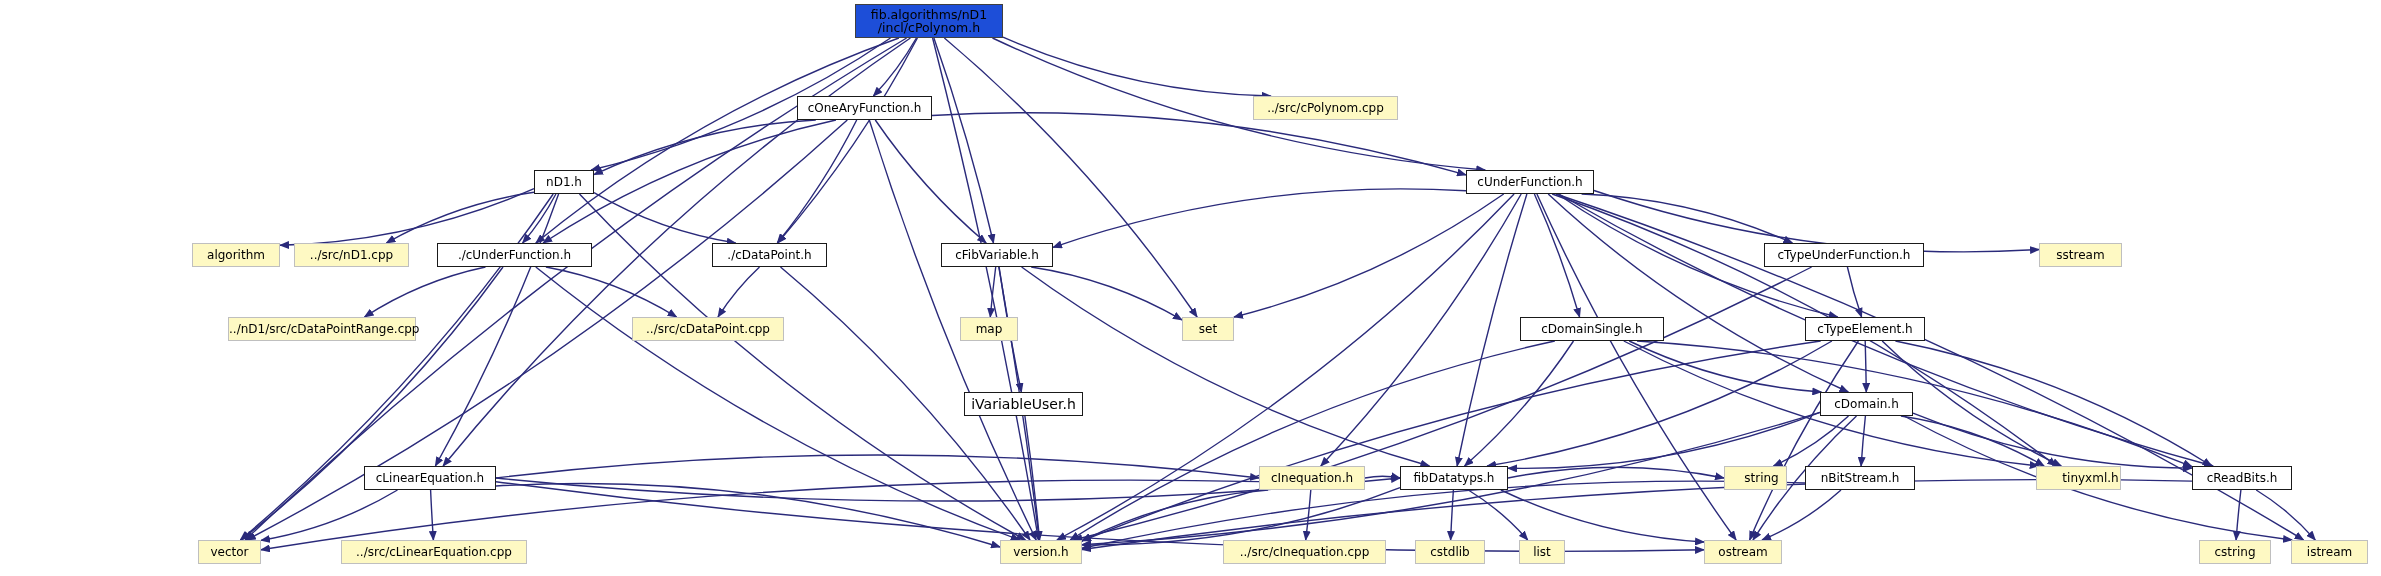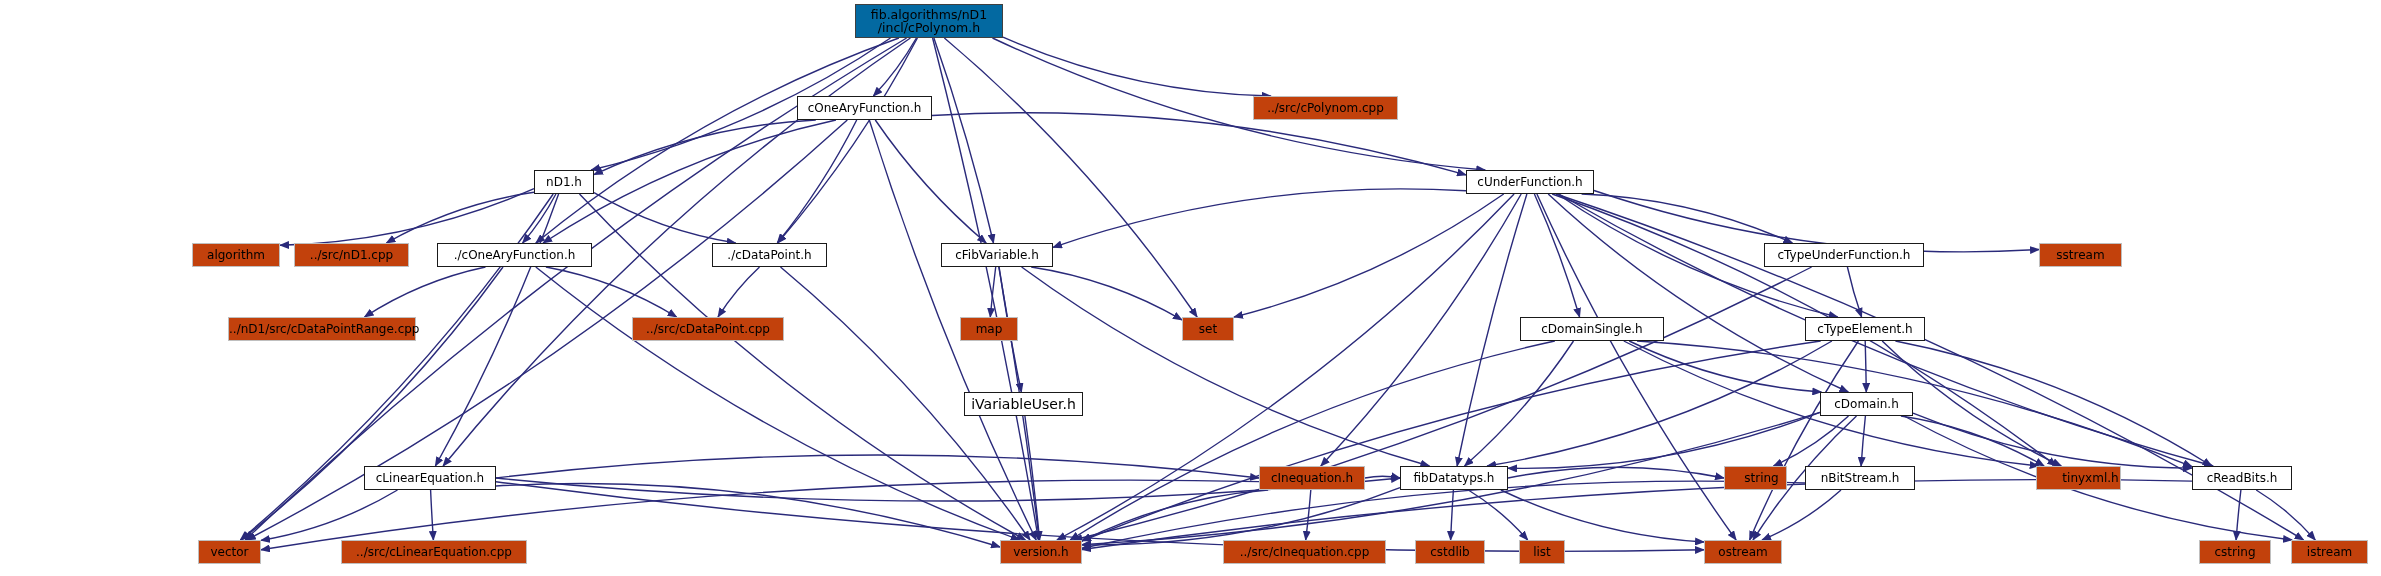--- a/index.html
+++ b/index.html
@@ -3,25 +3,25 @@
 <meta charset="utf-8">
 <style>
   html,body{margin:0;padding:0;background:#ffffff;}
   body{font-family:"DejaVu Sans","Liberation Sans",sans-serif;}
   #graph-wrap{position:relative;width:2381px;height:576px;background:#fff;overflow:hidden;}
   svg#edges{position:absolute;left:0;top:0;width:2381px;height:576px;}
   .node{position:absolute;box-sizing:border-box;display:flex;align-items:center;
         justify-content:center;text-align:center;line-height:1.05;
         color:#000;white-space:pre;}
   
-  .n-root{background:#0369a1;border:1px solid #404040;box-shadow:0 0 0 0 #000;}
+  .n-root{background:#1d4ed8;border:1px solid #404040;box-shadow:0 0 0 0 #000;}
   
   .n-hdr{background:#ffffff;border:1.6px solid #1a1a1a;}
   
-  .n-ext{background:#c2410c;border:1px solid #bfbfbf;}
+  .n-ext{background:#fef9c3;border:1px solid #bfbfbf;}
   .nlabel{display:block;width:100%;}
 </style>
 </head>
 <body>
 
 <div id="graph-wrap">
   <svg id="edges" viewBox="0 0 2381 576" preserveAspectRatio="none">
     <defs>
       <marker id="ah" markerWidth="10" markerHeight="8" refX="9" refY="4" orient="auto" markerUnits="userSpaceOnUse">
         <path d="M0,0 L10,4 L0,8 z" fill="#2a2a7a"></path>
@@ -124,21 +124,21 @@
   </svg>
   <div id="node-layer">
       <div class="node n-root" style="left: 855px; top: 4px; width: 148px; height: 34px; font-size: 12.5px;"><span class="nlabel">fib.algorithms/nD1
 /incl/cPolynom.h</span></div>
       <div class="node n-hdr" style="left: 797px; top: 96px; width: 135px; height: 24px; font-size: 12px;"><span class="nlabel">cOneAryFunction.h</span></div>
       <div class="node n-ext" style="left: 1253px; top: 96px; width: 145px; height: 24px; font-size: 12px;"><span class="nlabel">../src/cPolynom.cpp</span></div>
       <div class="node n-hdr" style="left: 534px; top: 170px; width: 60px; height: 24px; font-size: 12px;"><span class="nlabel">nD1.h</span></div>
       <div class="node n-hdr" style="left: 1466px; top: 170px; width: 128px; height: 24px; font-size: 12px;"><span class="nlabel">cUnderFunction.h</span></div>
       <div class="node n-ext" style="left: 192px; top: 243px; width: 88px; height: 24px; font-size: 12px;"><span class="nlabel">algorithm</span></div>
       <div class="node n-ext" style="left: 294px; top: 243px; width: 115px; height: 24px; font-size: 12px;"><span class="nlabel">../src/nD1.cpp</span></div>
-      <div class="node n-hdr" style="left: 437px; top: 243px; width: 155px; height: 24px; font-size: 12px;"><span class="nlabel">./cOneAryFunction.h</span></div>
+      <div class="node n-hdr" style="left: 437px; top: 243px; width: 155px; height: 24px; font-size: 12px;"><span class="nlabel">./cUnderFunction.h</span></div>
       <div class="node n-hdr" style="left: 712px; top: 243px; width: 115px; height: 24px; font-size: 12px;"><span class="nlabel">./cDataPoint.h</span></div>
       <div class="node n-hdr" style="left: 941px; top: 243px; width: 112px; height: 24px; font-size: 12px;"><span class="nlabel">cFibVariable.h</span></div>
       <div class="node n-hdr" style="left: 1764px; top: 243px; width: 160px; height: 24px; font-size: 12px;"><span class="nlabel">cTypeUnderFunction.h</span></div>
       <div class="node n-ext" style="left: 2039px; top: 243px; width: 83px; height: 24px; font-size: 12px;"><span class="nlabel">sstream</span></div>
       <div class="node n-ext" style="left: 228px; top: 317px; width: 188px; height: 24px; font-size: 12px;"><span class="nlabel">../nD1/src/cDataPointRange.cpp</span></div>
       <div class="node n-ext" style="left: 632px; top: 317px; width: 152px; height: 24px; font-size: 12px;"><span class="nlabel">../src/cDataPoint.cpp</span></div>
       <div class="node n-ext" style="left: 960px; top: 317px; width: 58px; height: 24px; font-size: 12px;"><span class="nlabel">map</span></div>
       <div class="node n-ext" style="left: 1182px; top: 317px; width: 52px; height: 24px; font-size: 12px;"><span class="nlabel">set</span></div>
       <div class="node n-hdr" style="left: 1520px; top: 317px; width: 144px; height: 24px; font-size: 12px;"><span class="nlabel">cDomainSingle.h</span></div>
       <div class="node n-hdr" style="left: 1805px; top: 317px; width: 120px; height: 24px; font-size: 12px;"><span class="nlabel">cTypeElement.h</span></div>

